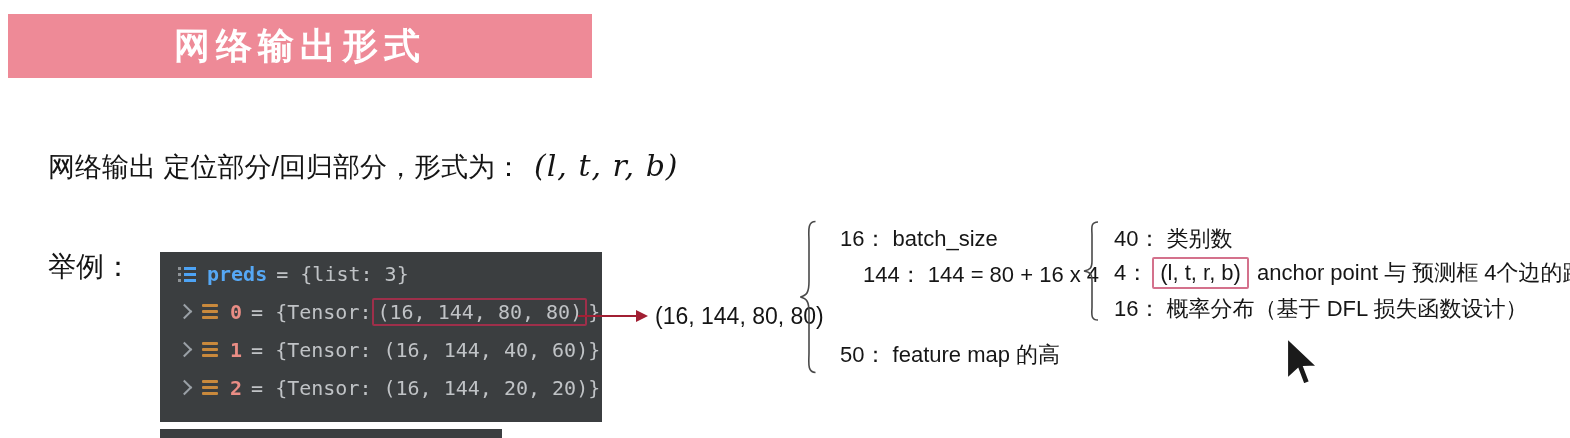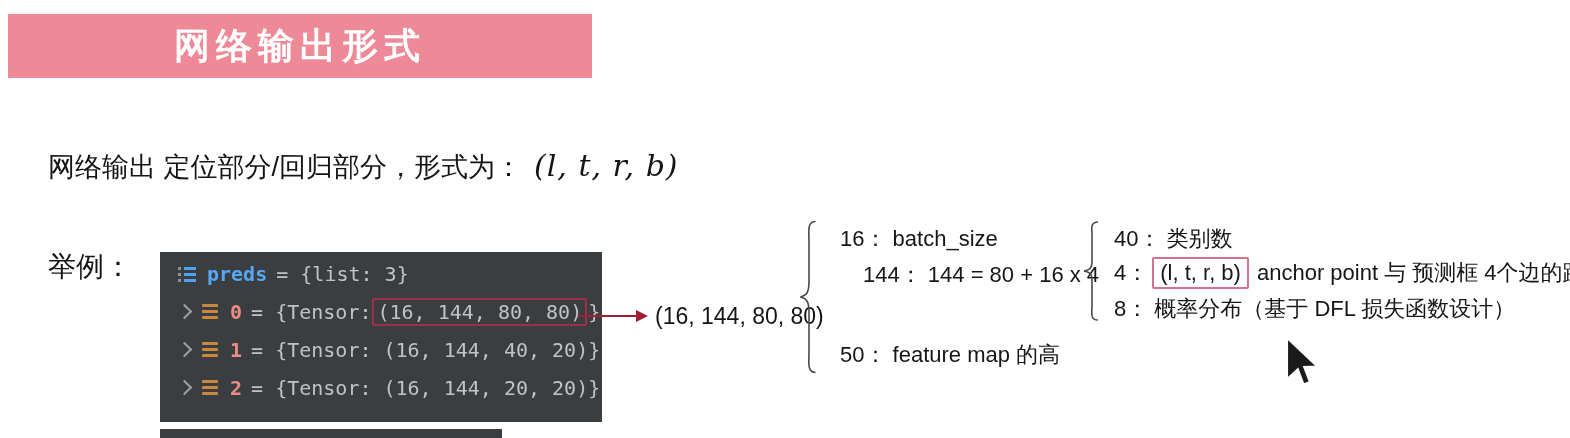--- a/index.html
+++ b/index.html
@@ -115,21 +115,21 @@
     </div>
 
     <div class="drow" style="top:79px;">
       <span class="chev"></span>
       <span class="icon-bars">
           <i></i>
           <i></i>
           <i></i>
         </span>
       <span class="idx">1</span>
-      <span>= {Tensor: (16, 144, 40, 20)}</span>
+      <span>= {Tensor: (16, 144, 40, 60)}</span>
     </div>
 
     <div class="drow" style="top:117px;">
       <span class="chev"></span>
       <span class="icon-bars">
           <i></i>
           <i></i>
           <i></i>
         </span>
       <span class="idx">2</span>
@@ -164,20 +164,20 @@
 
   <div class="ann" style="left:1114px; top:224px;">
     <span>40： 类别数</span>
   </div>
   <div class="ann" style="left:1114px; top:257px;">
     <span>4：</span>
     <span class="boxed">(l, t, r, b)</span>
     <span>anchor point 与 预测框 4个边的距离</span>
   </div>
   <div class="ann" style="left:1114px; top:294px;">
-    <span>8： 概率分布（基于 DFL 损失函数设计）</span>
+    <span>16： 概率分布（基于 DFL 损失函数设计）</span>
   </div>
 
   <svg class="cursor" width="44" height="54" viewBox="0 0 24 30">
     <path d="M2,1 L2,24 L8,18.5 L11.2,27 L14.8,25.6 L11.6,17.2 L19,17 Z" fill="#1a1a1a" stroke="#ffffff" stroke-width="1.2"></path>
   </svg>
 
 </div>
 
 </body></html>

